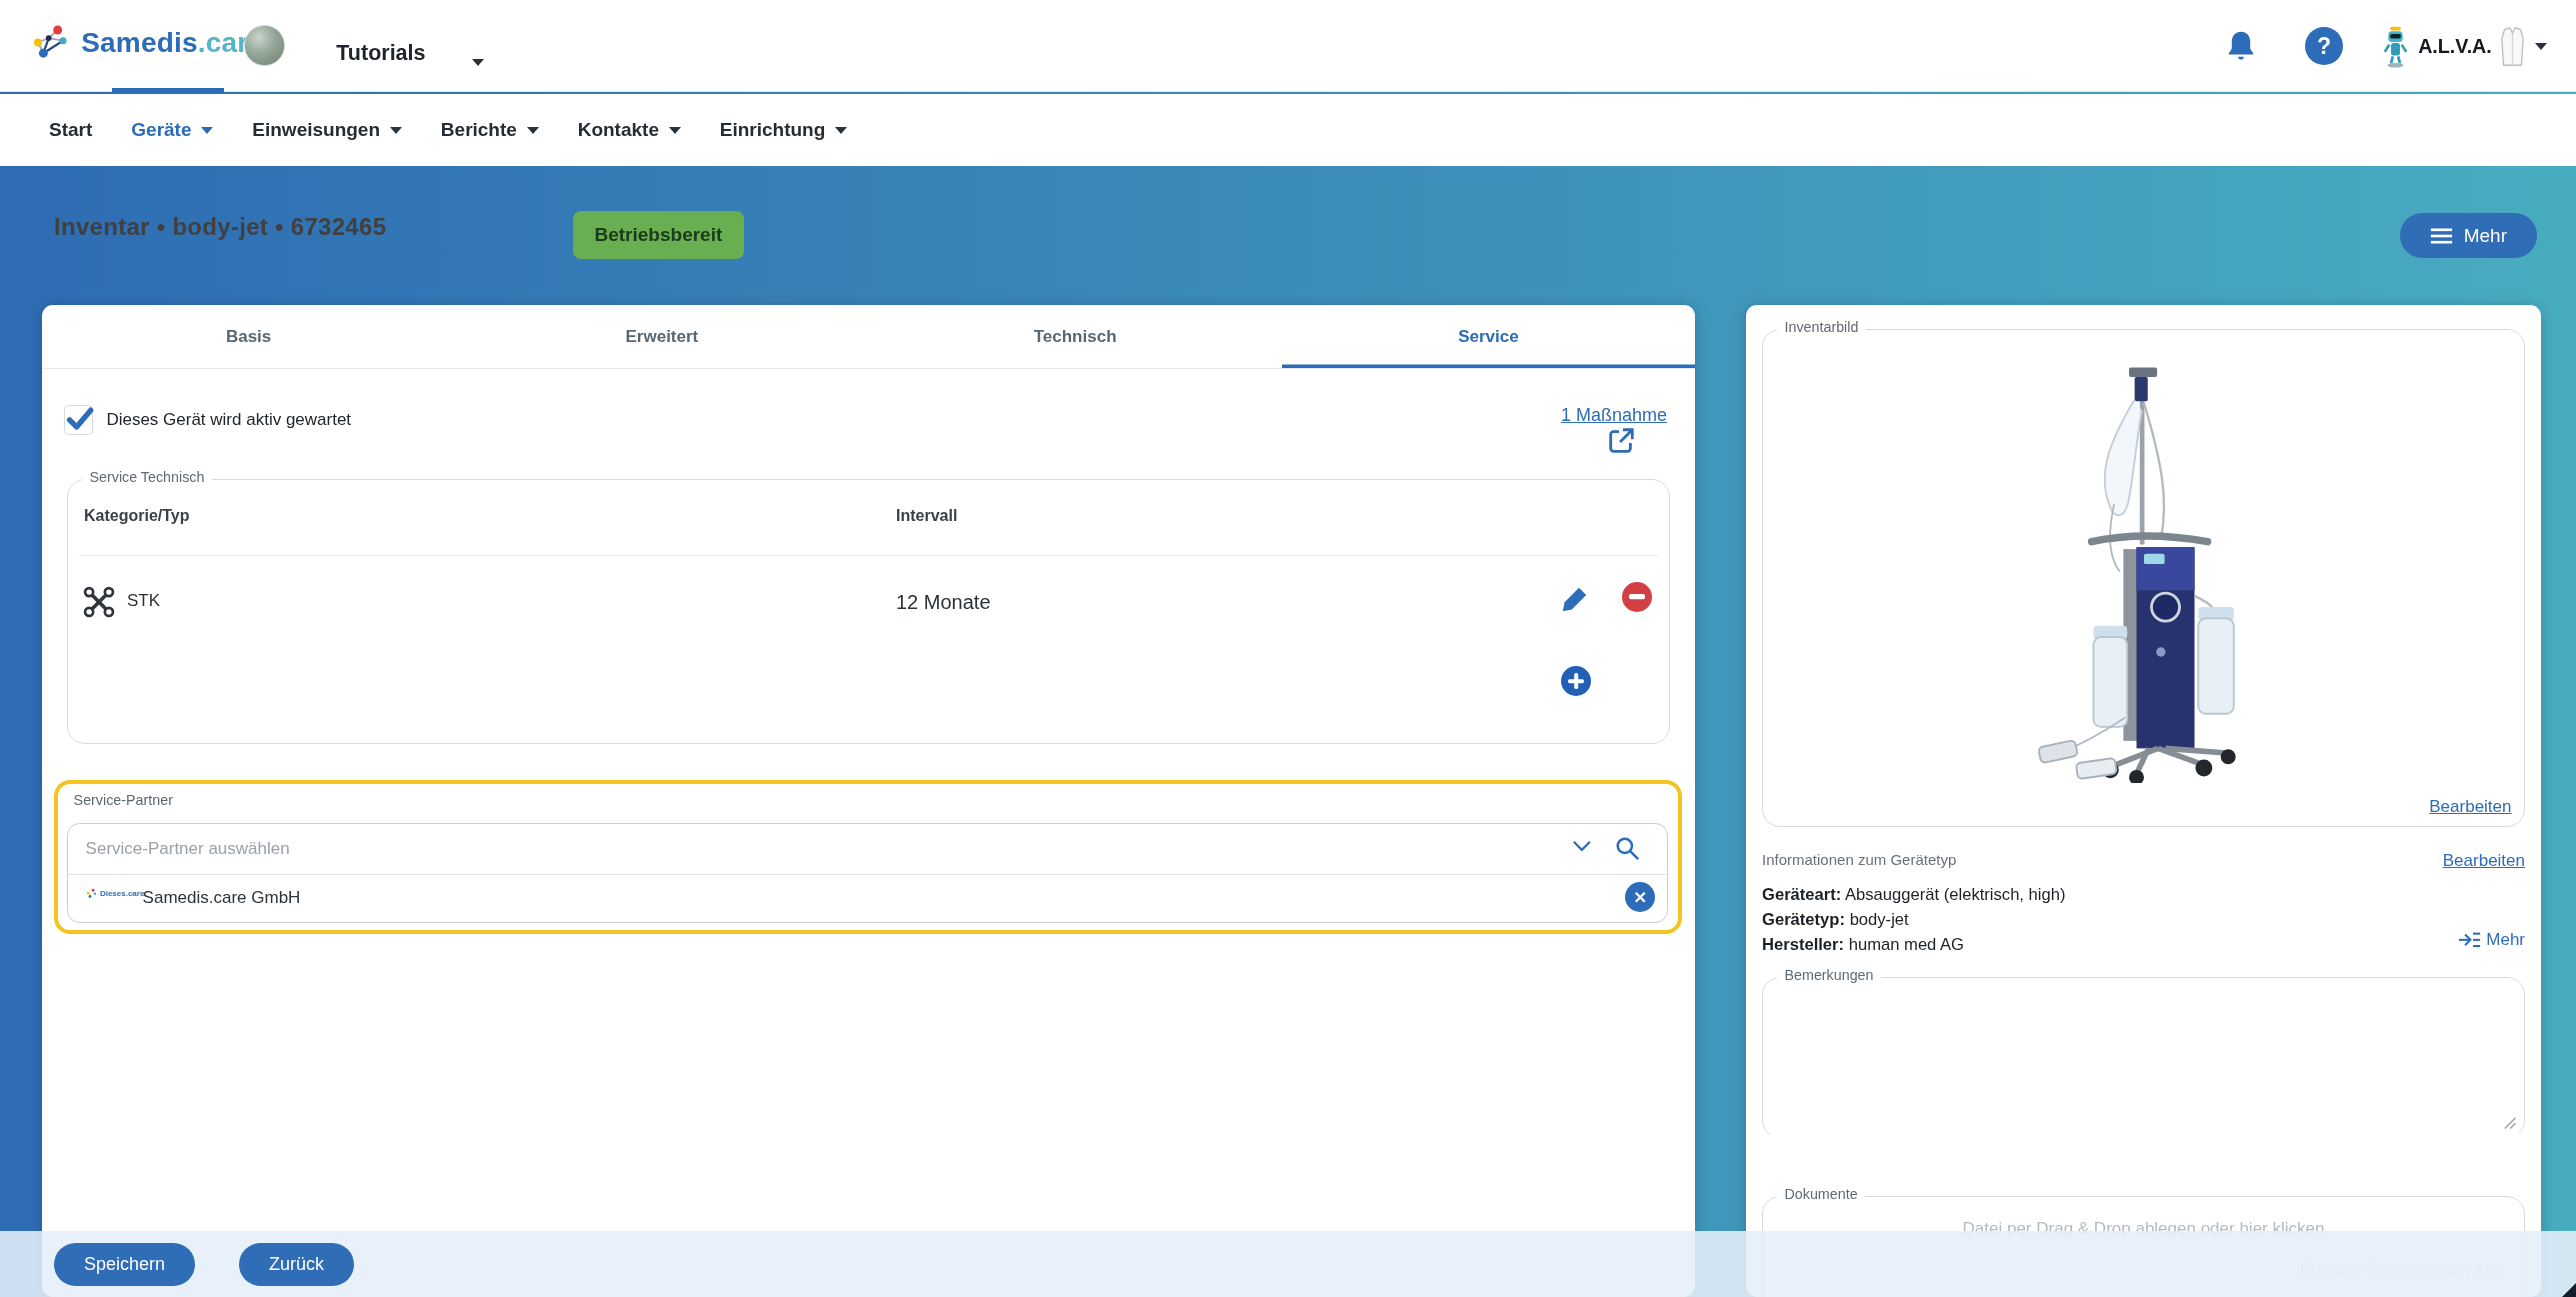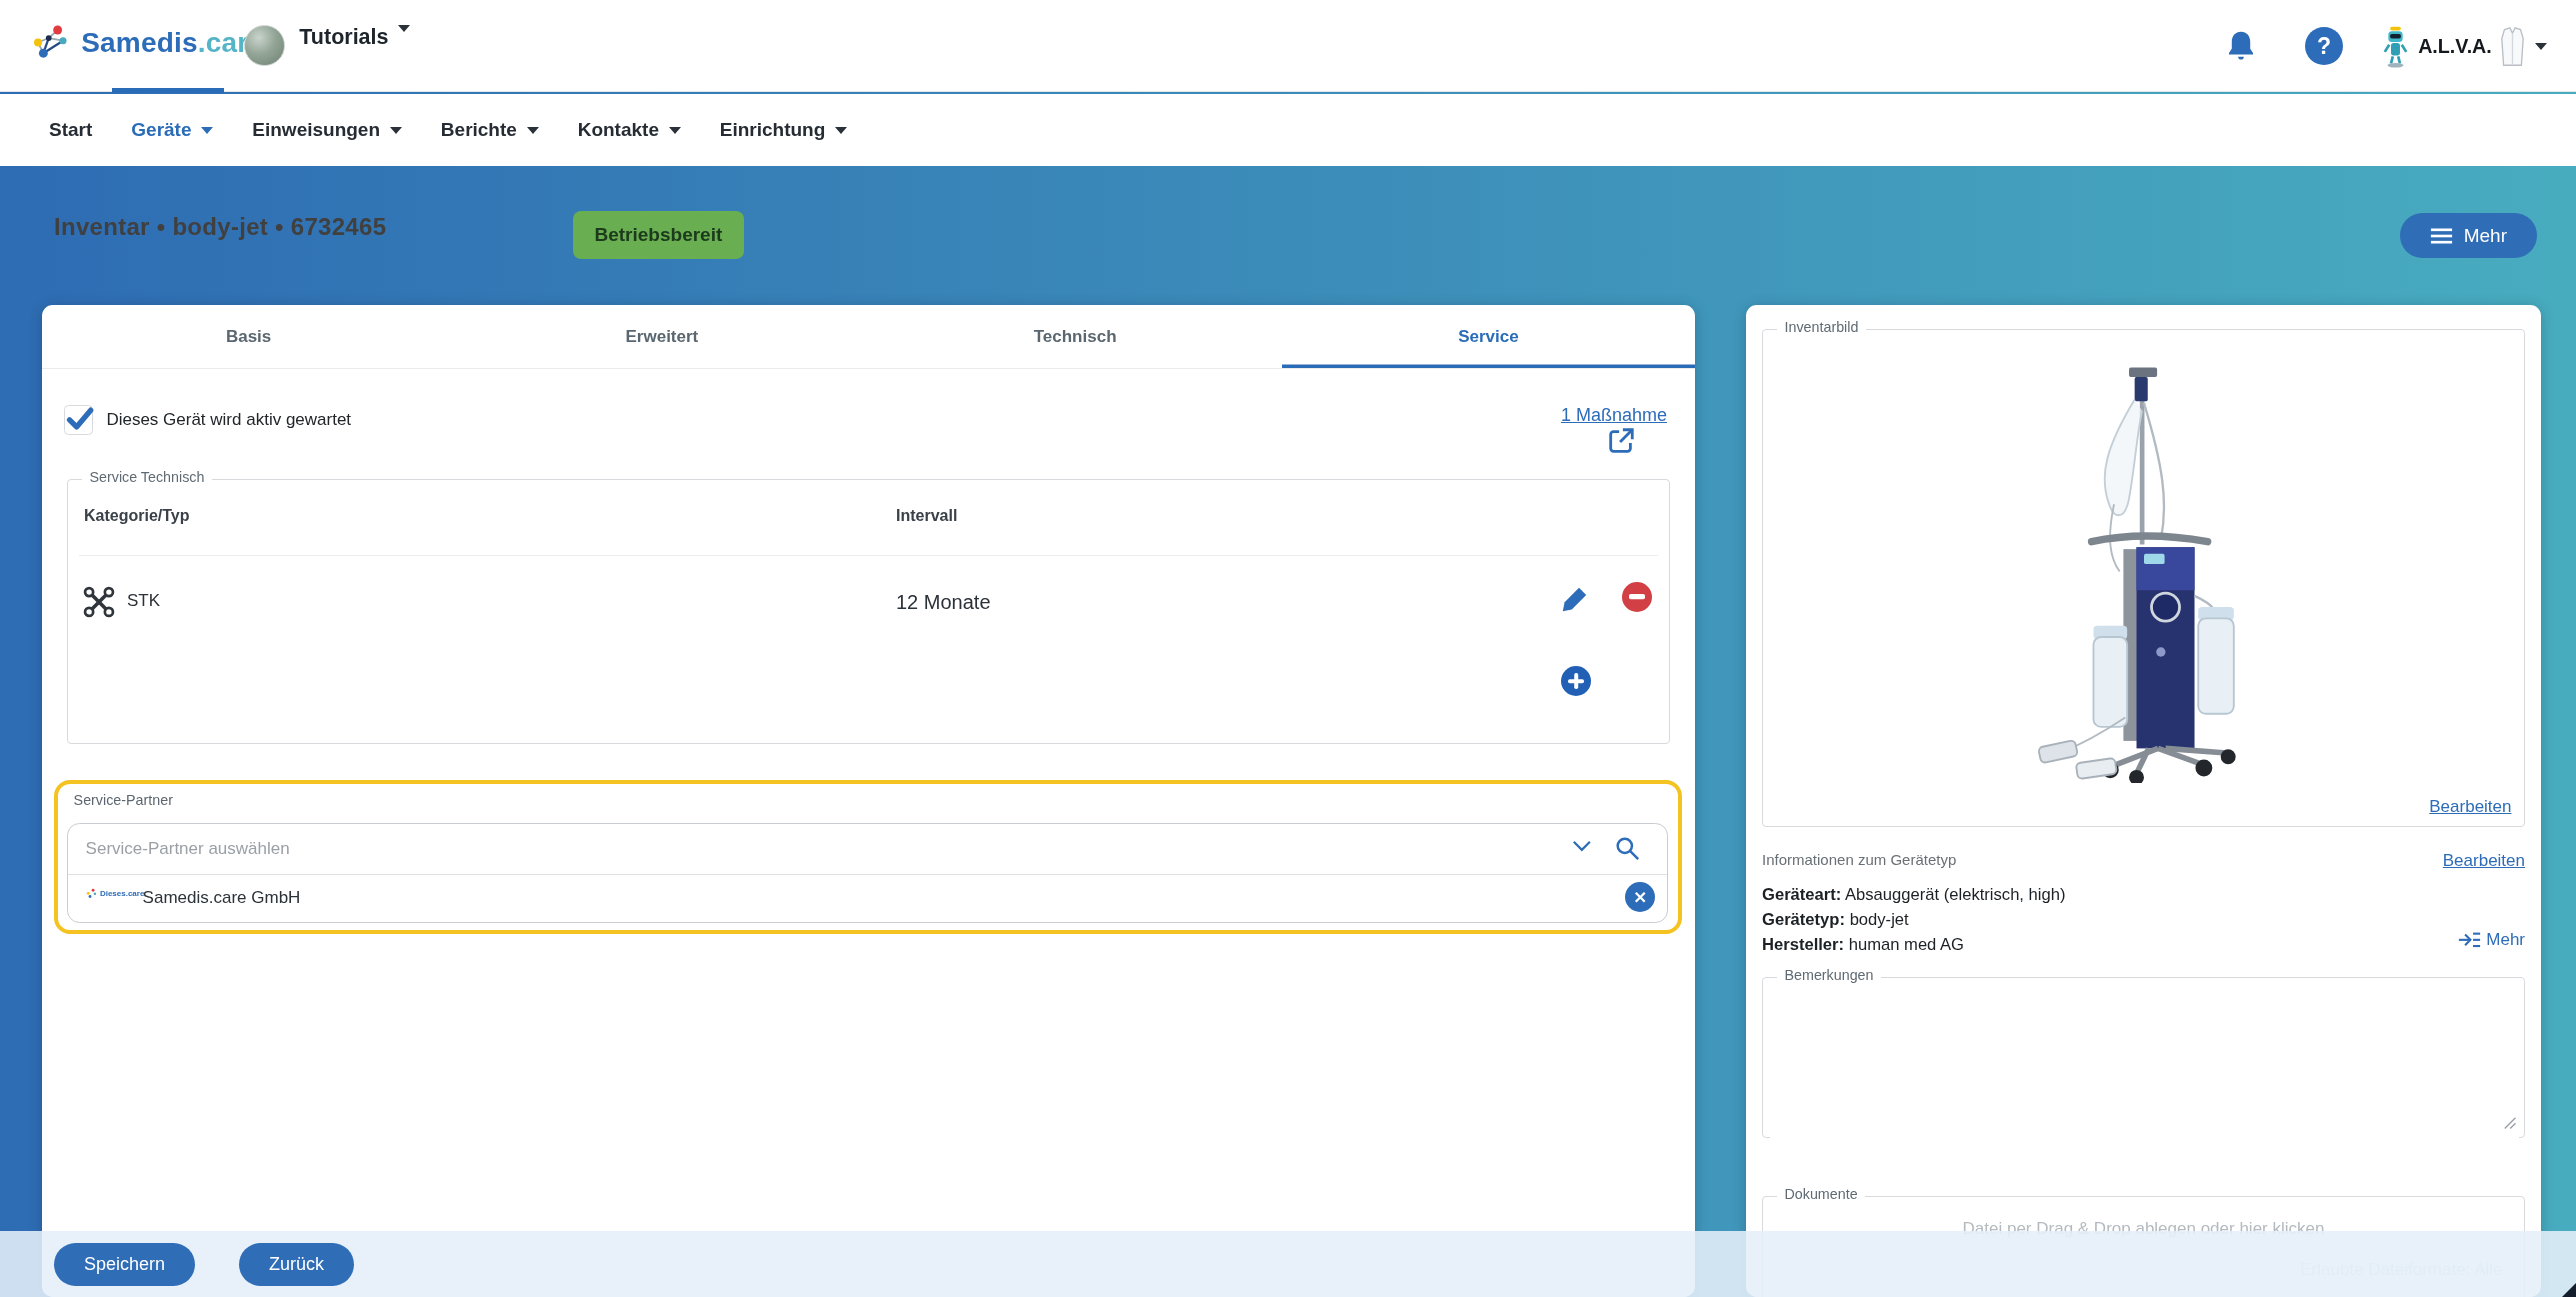--- a/index.html
+++ b/index.html
@@ -5,21 +5,21 @@
   * { margin:0; padding:0; box-sizing:border-box; font-family:"Liberation Sans", sans-serif; }
   html,body { width:2576px; height:1297px; overflow:hidden; }
   body { position:relative; background:linear-gradient(90deg,#2e6cb3 0%,#3d8fba 55%,#48acbf 100%); }
 
   
   .topbar { position:absolute; left:0; top:0; width:2576px; height:92px; background:#fff; border-bottom:1.8px solid #e4e7ea; z-index:10; }
   .brand-wrap { position:absolute; left:29.5px; top:22.4px; display:flex; align-items:center; }
   .brand-text { margin-left:10.7px; font-size:28px; font-weight:800; letter-spacing:0.2px; }
   .brand-text .b1 { color:#2d6cb8; } .brand-text .b2 { color:#55b4c6; }
   .brand-indicator { position:absolute; left:112px; top:88px; width:112px; height:4.5px; background:#2a6cb8; z-index:11; }
-  .org-wrap { position:absolute; left:244px; top:25px; display:flex; align-items:flex-start; }
+  .org-wrap { position:absolute; left:244px; top:25px; display:flex; align-items:flex-end;gap:37px; }
   .org-avatar { width:41px; height:41px; border-radius:50%; background:radial-gradient(circle at 35% 30%, #c9d4cc 0%, #93a596 45%, #6d7f72 100%); border:0.9px solid #cfd5d2; }
   .org-label { margin-left:14.3px; font-size:21.5px; font-weight:600; color:#1d242b; }
   .caret { width:0; height:0; border-left:6.3px solid transparent; border-right:6.3px solid transparent; border-top:7.2px solid #2b3138; margin-left:9px; }
   .top-right { position:absolute; right:29px; top:0; height:92px; display:flex; align-items:center; }
   .help-circle { width:38px; height:38px; border-radius:50%; background:#2d6cb8; color:#fff; font-size:23px; font-weight:700; display:flex; align-items:center; justify-content:center; margin-left:47px; }
   .user-name { font-size:19.7px; font-weight:600; color:#15191d; margin-left:9px; }
 
   .navbar { position:absolute; left:0; top:94px; width:2576px; height:72px; background:#fff; display:flex; align-items:center; gap:39px; padding-left:49px; z-index:10; }
   .nav-item { display:flex; align-items:center; font-size:19px; font-weight:700; color:#262c33; cursor:pointer; }
   .nav-item.active { color:#2a6cb8; }
@@ -43,21 +43,21 @@
 
   
   .maint-row { position:absolute; left:21.5px; top:100px; display:flex; align-items:center; }
   .checkbox { width:29.5px; height:29.5px; border:0.9px solid #d7dadd; border-radius:4.5px; background:#fff; position:relative; cursor:pointer; }
   .maint-label { margin-left:13.4px; font-size:17px; color:#21262b; }
   .measures-wrap { position:absolute; right:28px; top:100px; display:flex; align-items:center;flex-direction:column; }
   .link { color:#2d6cb8; text-decoration:underline; cursor:pointer; }
   .measures-link { font-size:18px; }
 
   
-  .fs { position:absolute; border:0.9px solid #d7d9dc; border-radius:4px; background:#fff; }
+  .fs { position:absolute; border:0.9px solid #d7d9dc; border-radius:18px; background:#fff; }
   .fs-legend { position:absolute; top:-10.7px; left:14.3px; background:#fff; padding:0 7.2px; font-size:14.3px; color:#5f6a73; white-space:nowrap; }
 
   .intervals-fs { left:25px; top:174px; width:1603px; height:265px; }
   .col-head { position:absolute; font-size:16px; color:#3a4148; top:27px;font-weight:bold; }
   .col-cat-head { left:16px; } .col-int-head { left:828px; }
   .intervals-divider { position:absolute; left:10.7px; right:10.7px; top:75px; height:0.9px; background:#ededed; }
   .int-row-icon { position:absolute; left:12.5px; top:104px; }
   .int-row-cat { position:absolute; left:59px; top:111px; font-size:17px; color:#2b3138; }
   .int-row-val { position:absolute; left:828px; top:111px; font-size:20px; color:#2b3138; }
   .icon-btn { position:absolute; cursor:pointer; }

